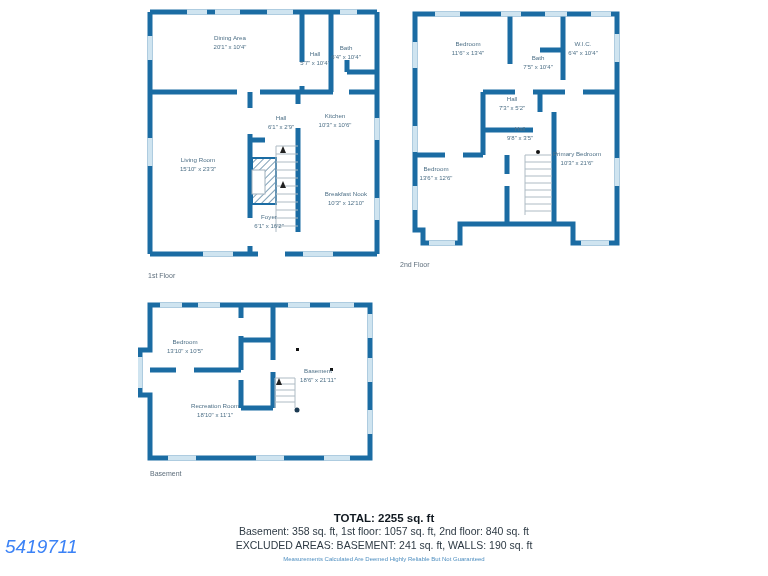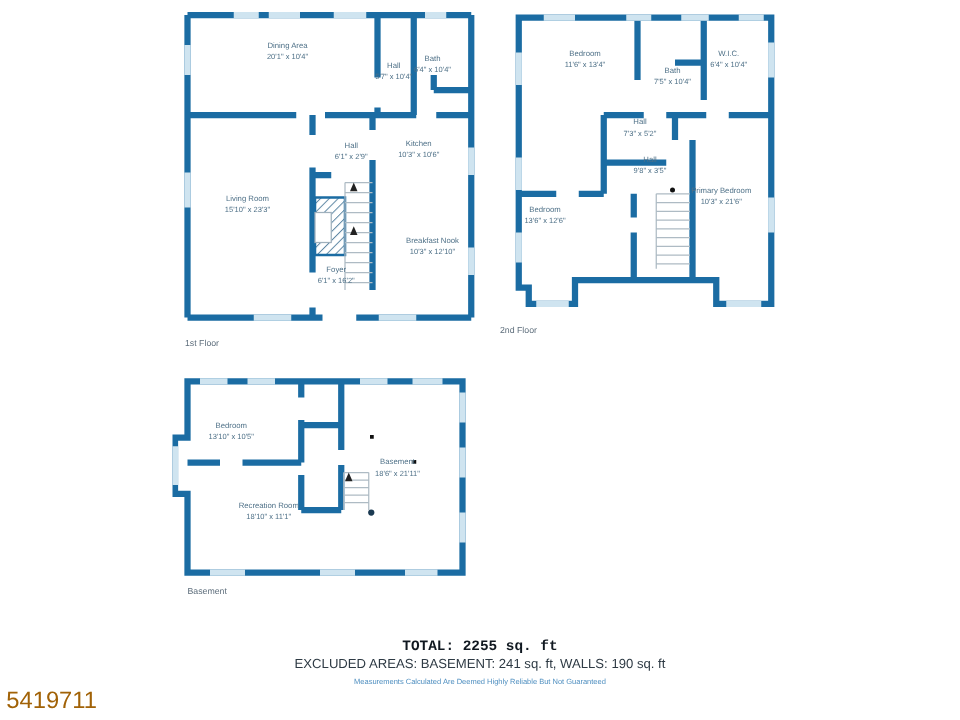--- a/index.html
+++ b/index.html
@@ -6,24 +6,24 @@
   .page{position:relative;width:768px;height:576px;background:#ffffff;overflow:hidden;
         font-family:"Liberation Sans", sans-serif;}
   .plan{position:absolute;}
   .plan svg{position:absolute;left:0;top:0;}
   .room-label{position:absolute;transform:translate(-50%,-50%);text-align:center;
               color:#4e7087;font-size:6px;line-height:1.55;white-space:nowrap;}
   .room-label .rname{font-size:6.2px;}
   .room-label .rdims{font-size:6px;}
   .floor-caption{position:absolute;font-size:7px;color:#5e6e7c;}
   .summary{position:absolute;left:0;right:0;top:511px;text-align:center;}
-  .summary .total{font-size:11.5px;font-weight:bold;color:#101820;line-height:14px;font-family:Liberation Mono, monospace;}
+  .summary .total{font-size:11.5px;font-weight:bold;color:#101820;line-height:14px;}
   .summary .line{font-size:10.5px;color:#2e3a44;line-height:13.5px;}
   .summary .disclaimer{font-size:6px;color:#4f8fc0;margin-top:4px;}
-  .mls{position:absolute;left:5px;top:550px;font-size:19px;color:#a16207;}
+  .mls{position:absolute;left:5px;top:536px;font-size:19px;color:#3b82f6;font-style:italic;}
   .walls{stroke:#1b6ca3;stroke-width:5;fill:none;}
   .win{stroke:#cfe4f0;stroke-width:5;fill:none;}
   .treads{stroke:#aebbc4;stroke-width:1;fill:none;}
 </style>
 </head>
 <body>
 
 <div class="page">
 
   <div class="plan" style="left:145px;top:8px;width:250px;height:252px">
@@ -187,19 +187,20 @@
     </div>
     <div class="room-label" style="left:77px;top:108px">
       <div class="rname">Recreation Room</div>
       <div class="rdims">18'10" x 11'1"</div>
     </div>
   </div>
   <div class="floor-caption" style="left:150px;top:470px">Basement</div>
 
   <div class="summary">
     <div class="total">TOTAL: 2255 sq. ft</div>
+    <div class="line">Basement: 358 sq. ft, 1st floor: 1057 sq. ft, 2nd floor: 840 sq. ft</div>
     <div class="line">EXCLUDED AREAS: BASEMENT: 241 sq. ft, WALLS: 190 sq. ft</div>
     <div class="disclaimer">Measurements Calculated Are Deemed Highly Reliable But Not Guaranteed</div>
   </div>
 
   <div class="mls">5419711</div>
 
 </div>
 
 </body></html>

